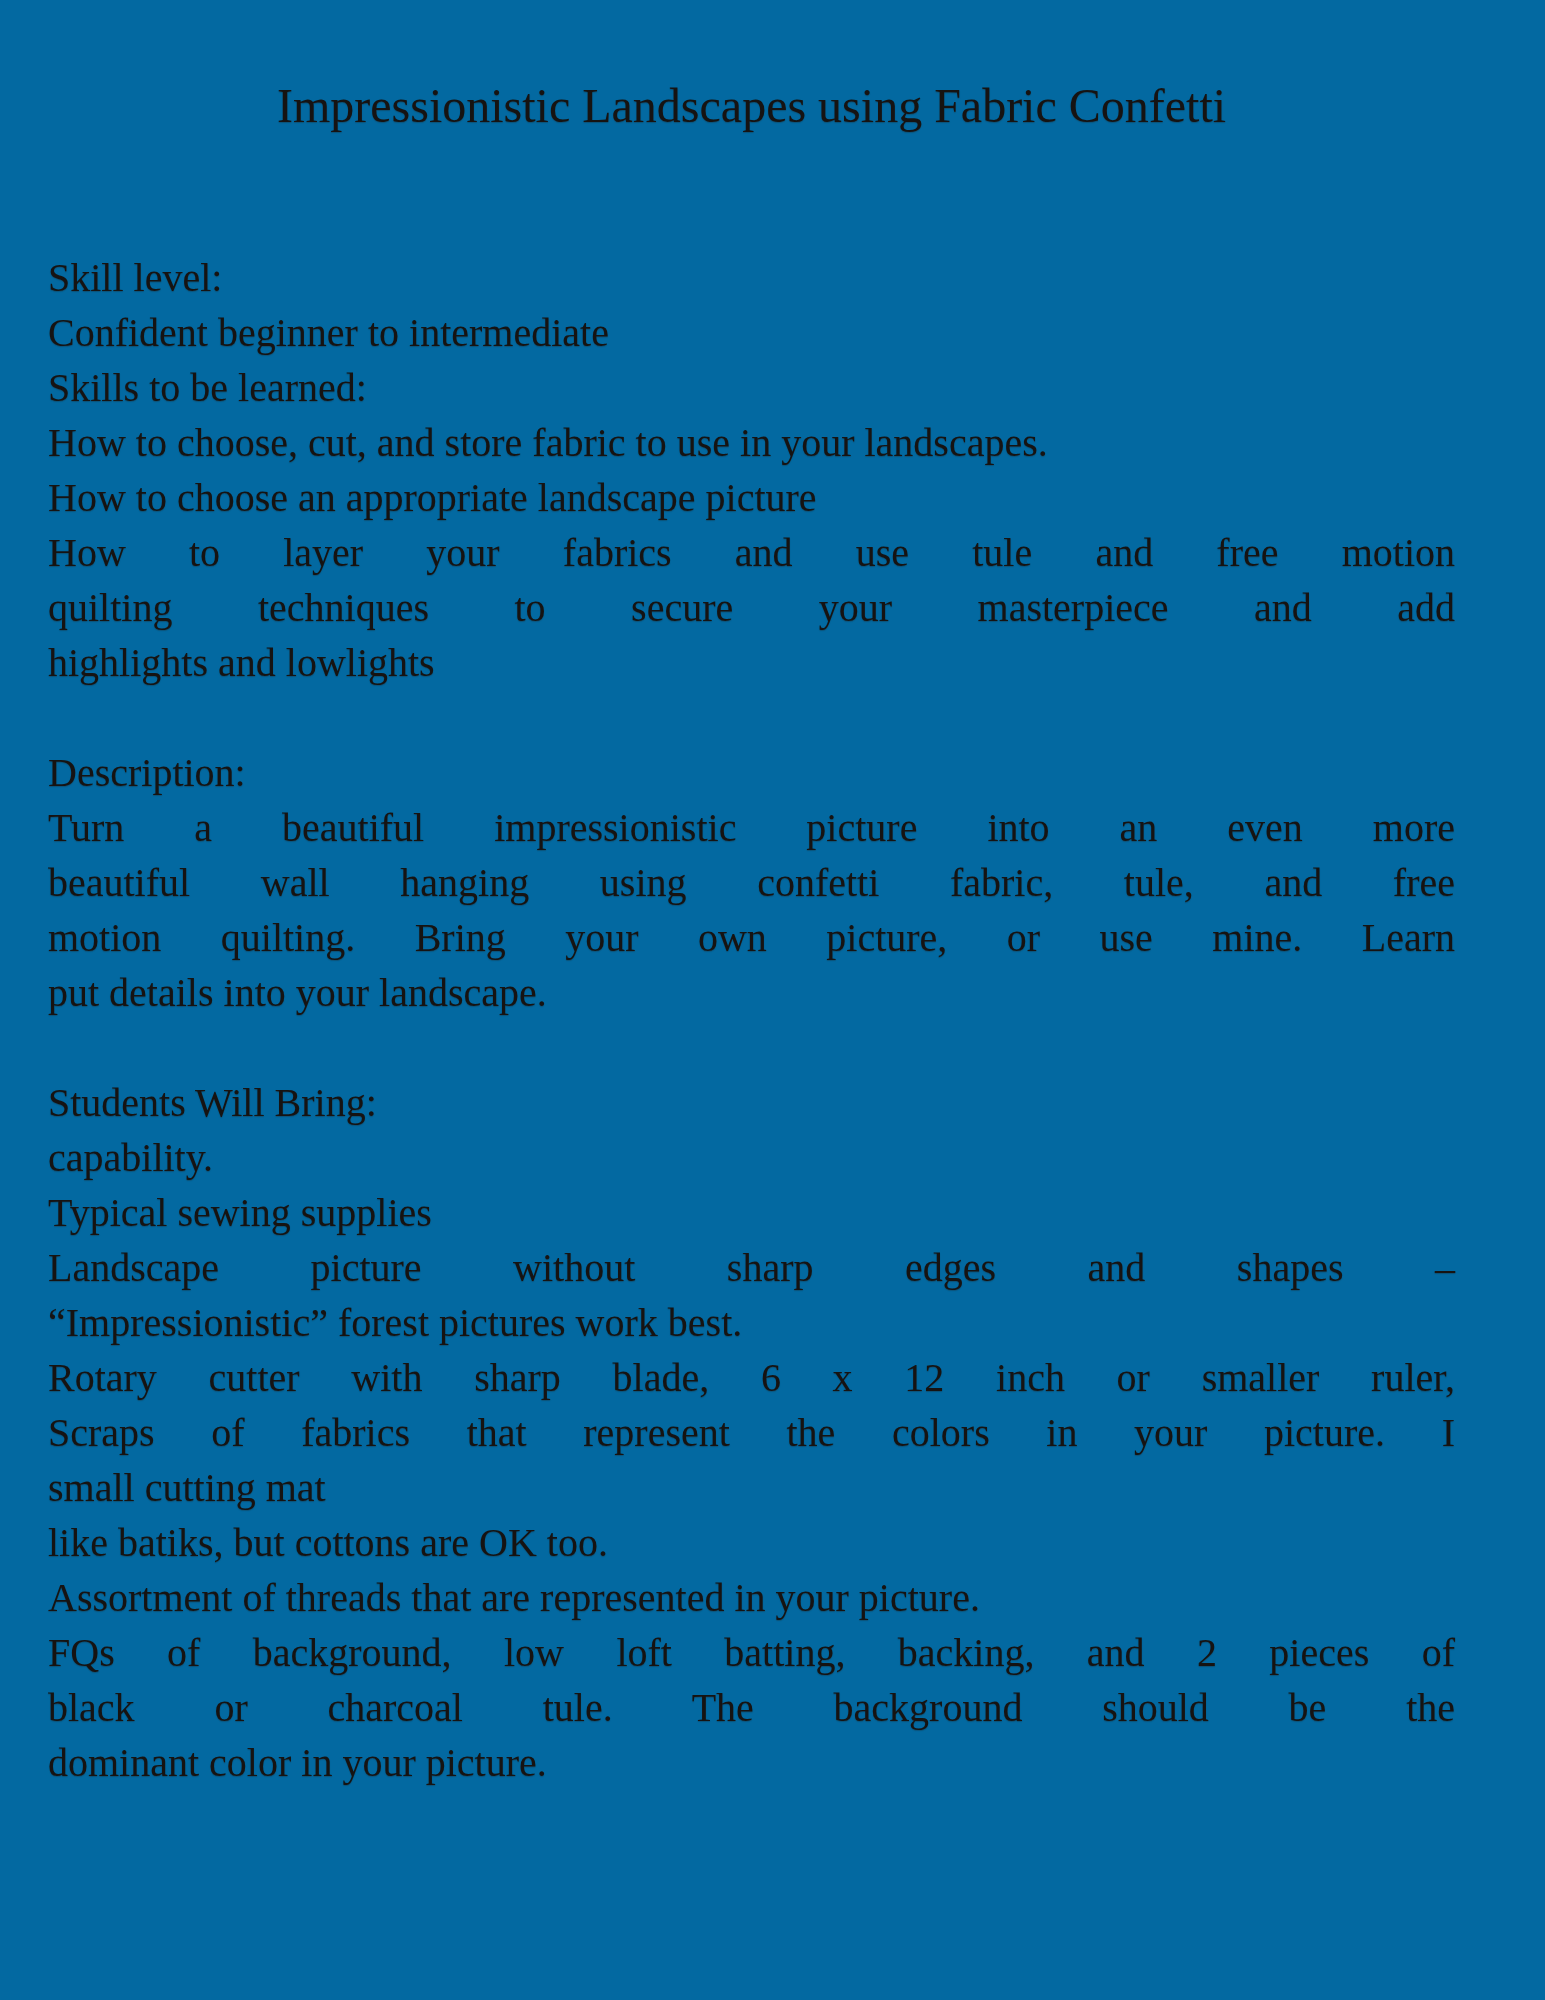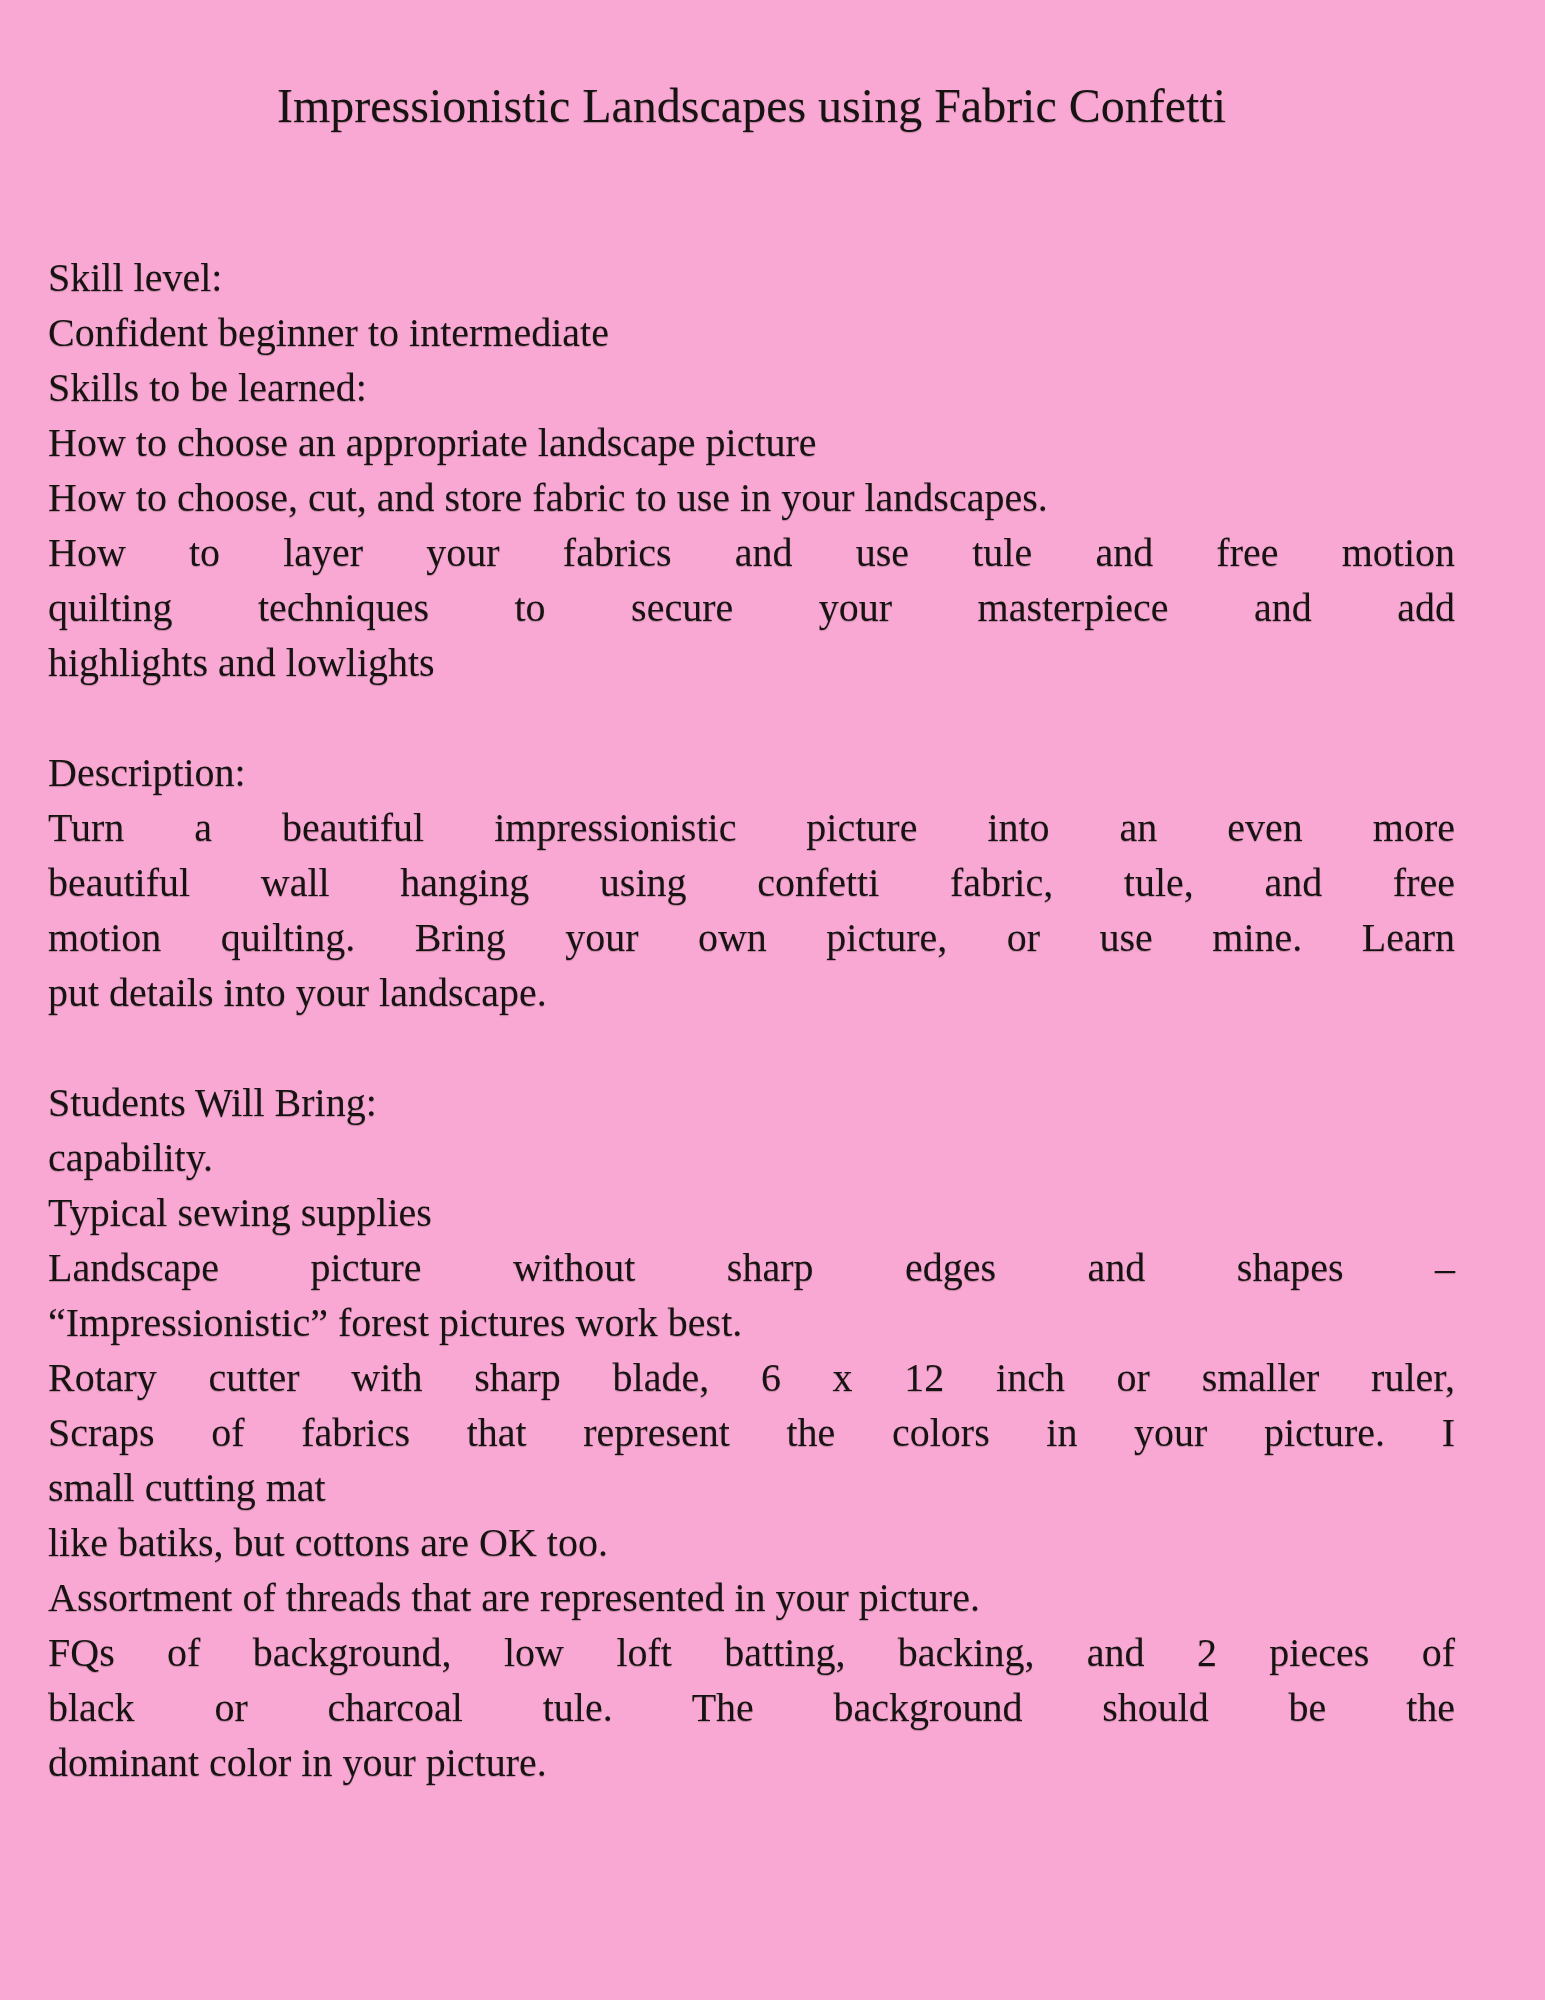--- a/index.html
+++ b/index.html
@@ -41,28 +41,28 @@
     white-space: normal;
   }
   .line.stretch {
     text-align: justify;
     text-align-last: justify;
   }
 </style>
 </head>
 <body>
 
-<div class="page" style="background: #f9a8d4; color: rgb(22, 19, 18);">
+<div class="page" style="background: #0369a1; color: rgb(22, 19, 18);">
   <h1 class="title">Impressionistic Landscapes using Fabric Confetti</h1>
   <div class="body-text">
       <div class="line">Skill level:</div>
       <div class="line">Confident beginner to intermediate</div>
       <div class="line">Skills to be learned:</div>
+      <div class="line">How to choose, cut, and store fabric to use in your landscapes.</div>
       <div class="line">How to choose an appropriate landscape picture</div>
-      <div class="line">How to choose, cut, and store fabric to use in your landscapes.</div>
       <div class="line stretch">How to layer your fabrics and use tule and free motion</div>
       <div class="line stretch">quilting techniques to secure your masterpiece and add</div>
       <div class="line">highlights and lowlights</div>
       <div class="line"></div>
       <div class="line">Description:</div>
       <div class="line stretch">Turn a beautiful impressionistic picture into an even more</div>
       <div class="line stretch">beautiful wall hanging using confetti fabric, tule, and free</div>
       <div class="line stretch">motion quilting. Bring your own picture, or use mine. Learn</div>
       <div class="line">put details into your landscape.</div>
       <div class="line"></div>

